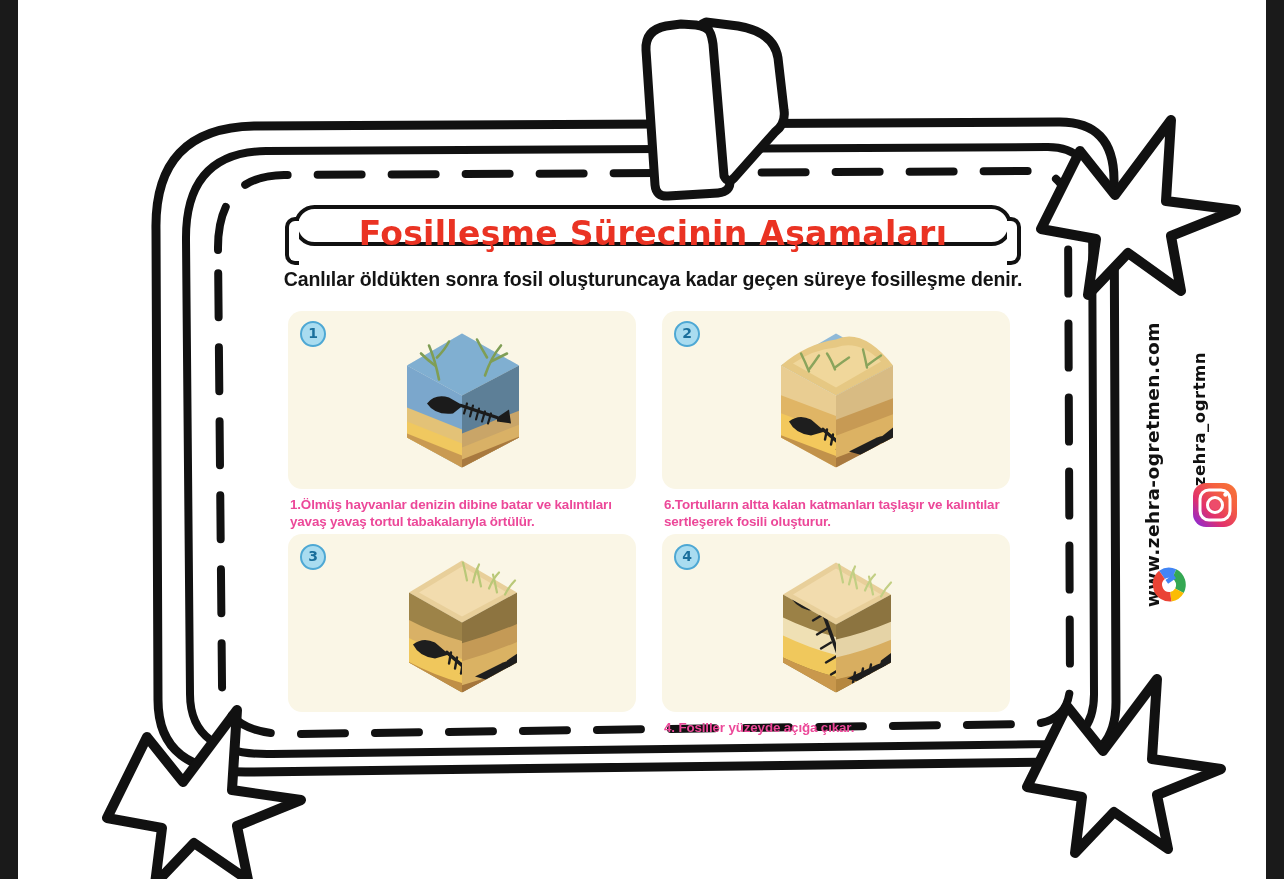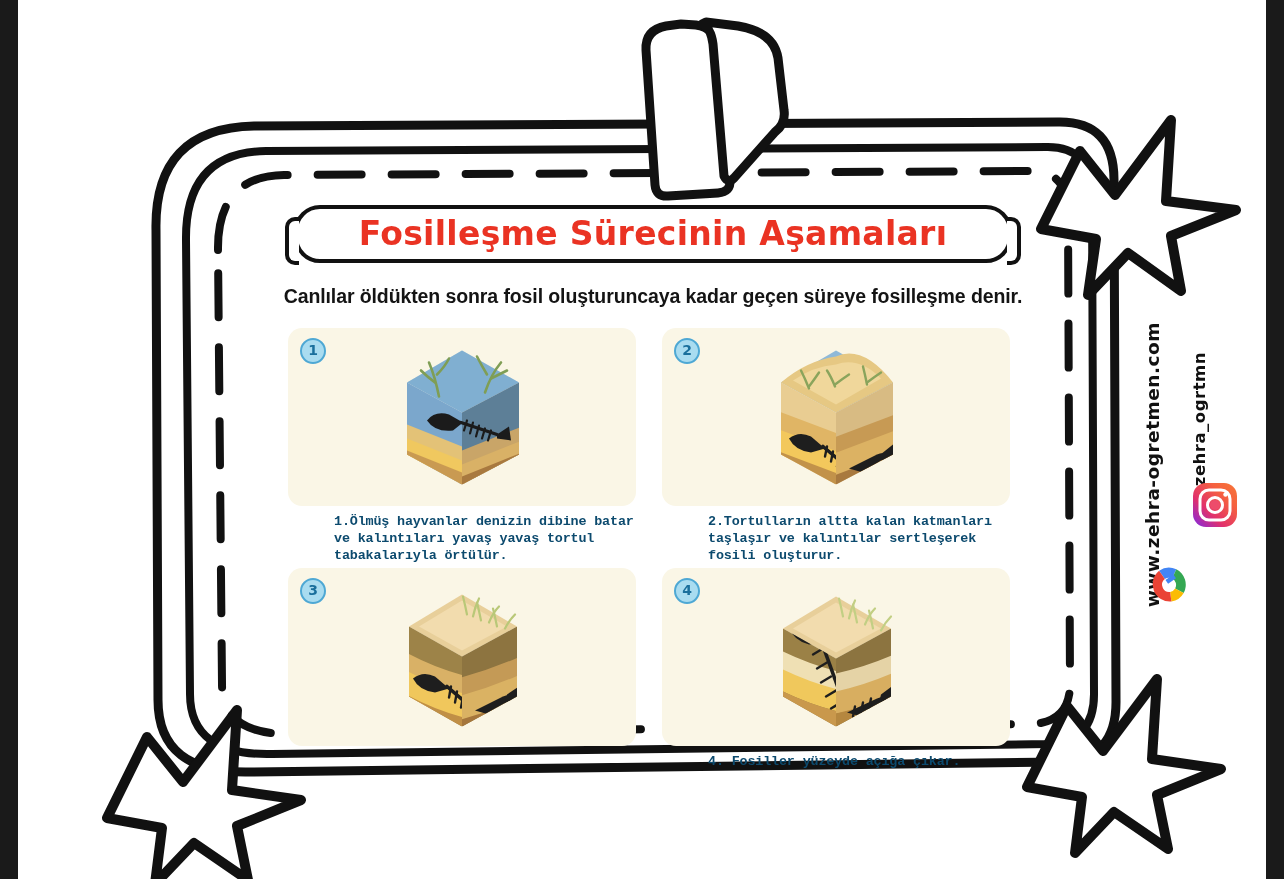--- a/index.html
+++ b/index.html
@@ -44,21 +44,21 @@
     position: absolute;
     left: 200px;
     top: 205px;
     width: 870px;
     height: 610px;
   }
 
   .title-plate {
     position: relative;
     width: 718px;
-    height: 58px;
+    height: 41px;
     margin: 0 auto;
     background: #ffffff;
     border: 4px solid #111;
     border-radius: 26px;
   }
   .title-plate::before,
   .title-plate::after {
     content: "";
     position: absolute;
     top: 8px;
@@ -139,27 +139,26 @@
     top: 50%;
     transform: translate(-50%, -50%);
     width: 210px;
     height: 165px;
   }
   .cube-wrap svg { width: 100%; height: 100%; display: block; }
 
   .caption {
     margin-top: 7px;
     padding-left: 2px;
-    font-family: Liberation Mono, monospace;
+    font-family: Liberation Sans, sans-serif;
     font-size: 13.4px;
     font-weight: bold;
-    color: #0c4a6e;
+    color: #ec4899;
     line-height: 1.28;
     letter-spacing: -0.15px;
-    margin-left: 44px;
   }
 
   
   .wm {
     position: absolute;
     writing-mode: vertical-rl;
     transform: rotate(180deg);
     font-family: "DejaVu Sans", sans-serif;
     font-weight: bold;
     color: #111;
@@ -320,21 +319,21 @@
                     </g>
                   </g>
                   <g clip-path="url(#c2r)">
                     <path d="M118 134 L146 120 Q154 116 156 122 L132 138 Z" fill="#1e1e1e"></path>
                     <path d="M152 118 L162 110 L164 124 L150 126 Z" fill="#1e1e1e"></path>
                   </g>
                 </g>
               </svg>
             </div>
           </div>
-          <div class="caption">2.Tortulların altta kalan katmanları taşlaşır ve kalıntılar  sertleşerek fosili oluşturur.</div>
+          <div class="caption">6.Tortulların altta kalan katmanları taşlaşır ve kalıntılar  sertleşerek fosili oluşturur.</div>
         </div>
 
         <div class="stage">
           <div class="stage-card">
             <span class="badge">3</span>
             <div class="cube-wrap">
               <svg viewBox="0 0 210 165">
                 <defs>
                   <clipPath id="c3f">
                       <path d="M52 52 L105 82 L105 152 L52 122 Z"></path>

